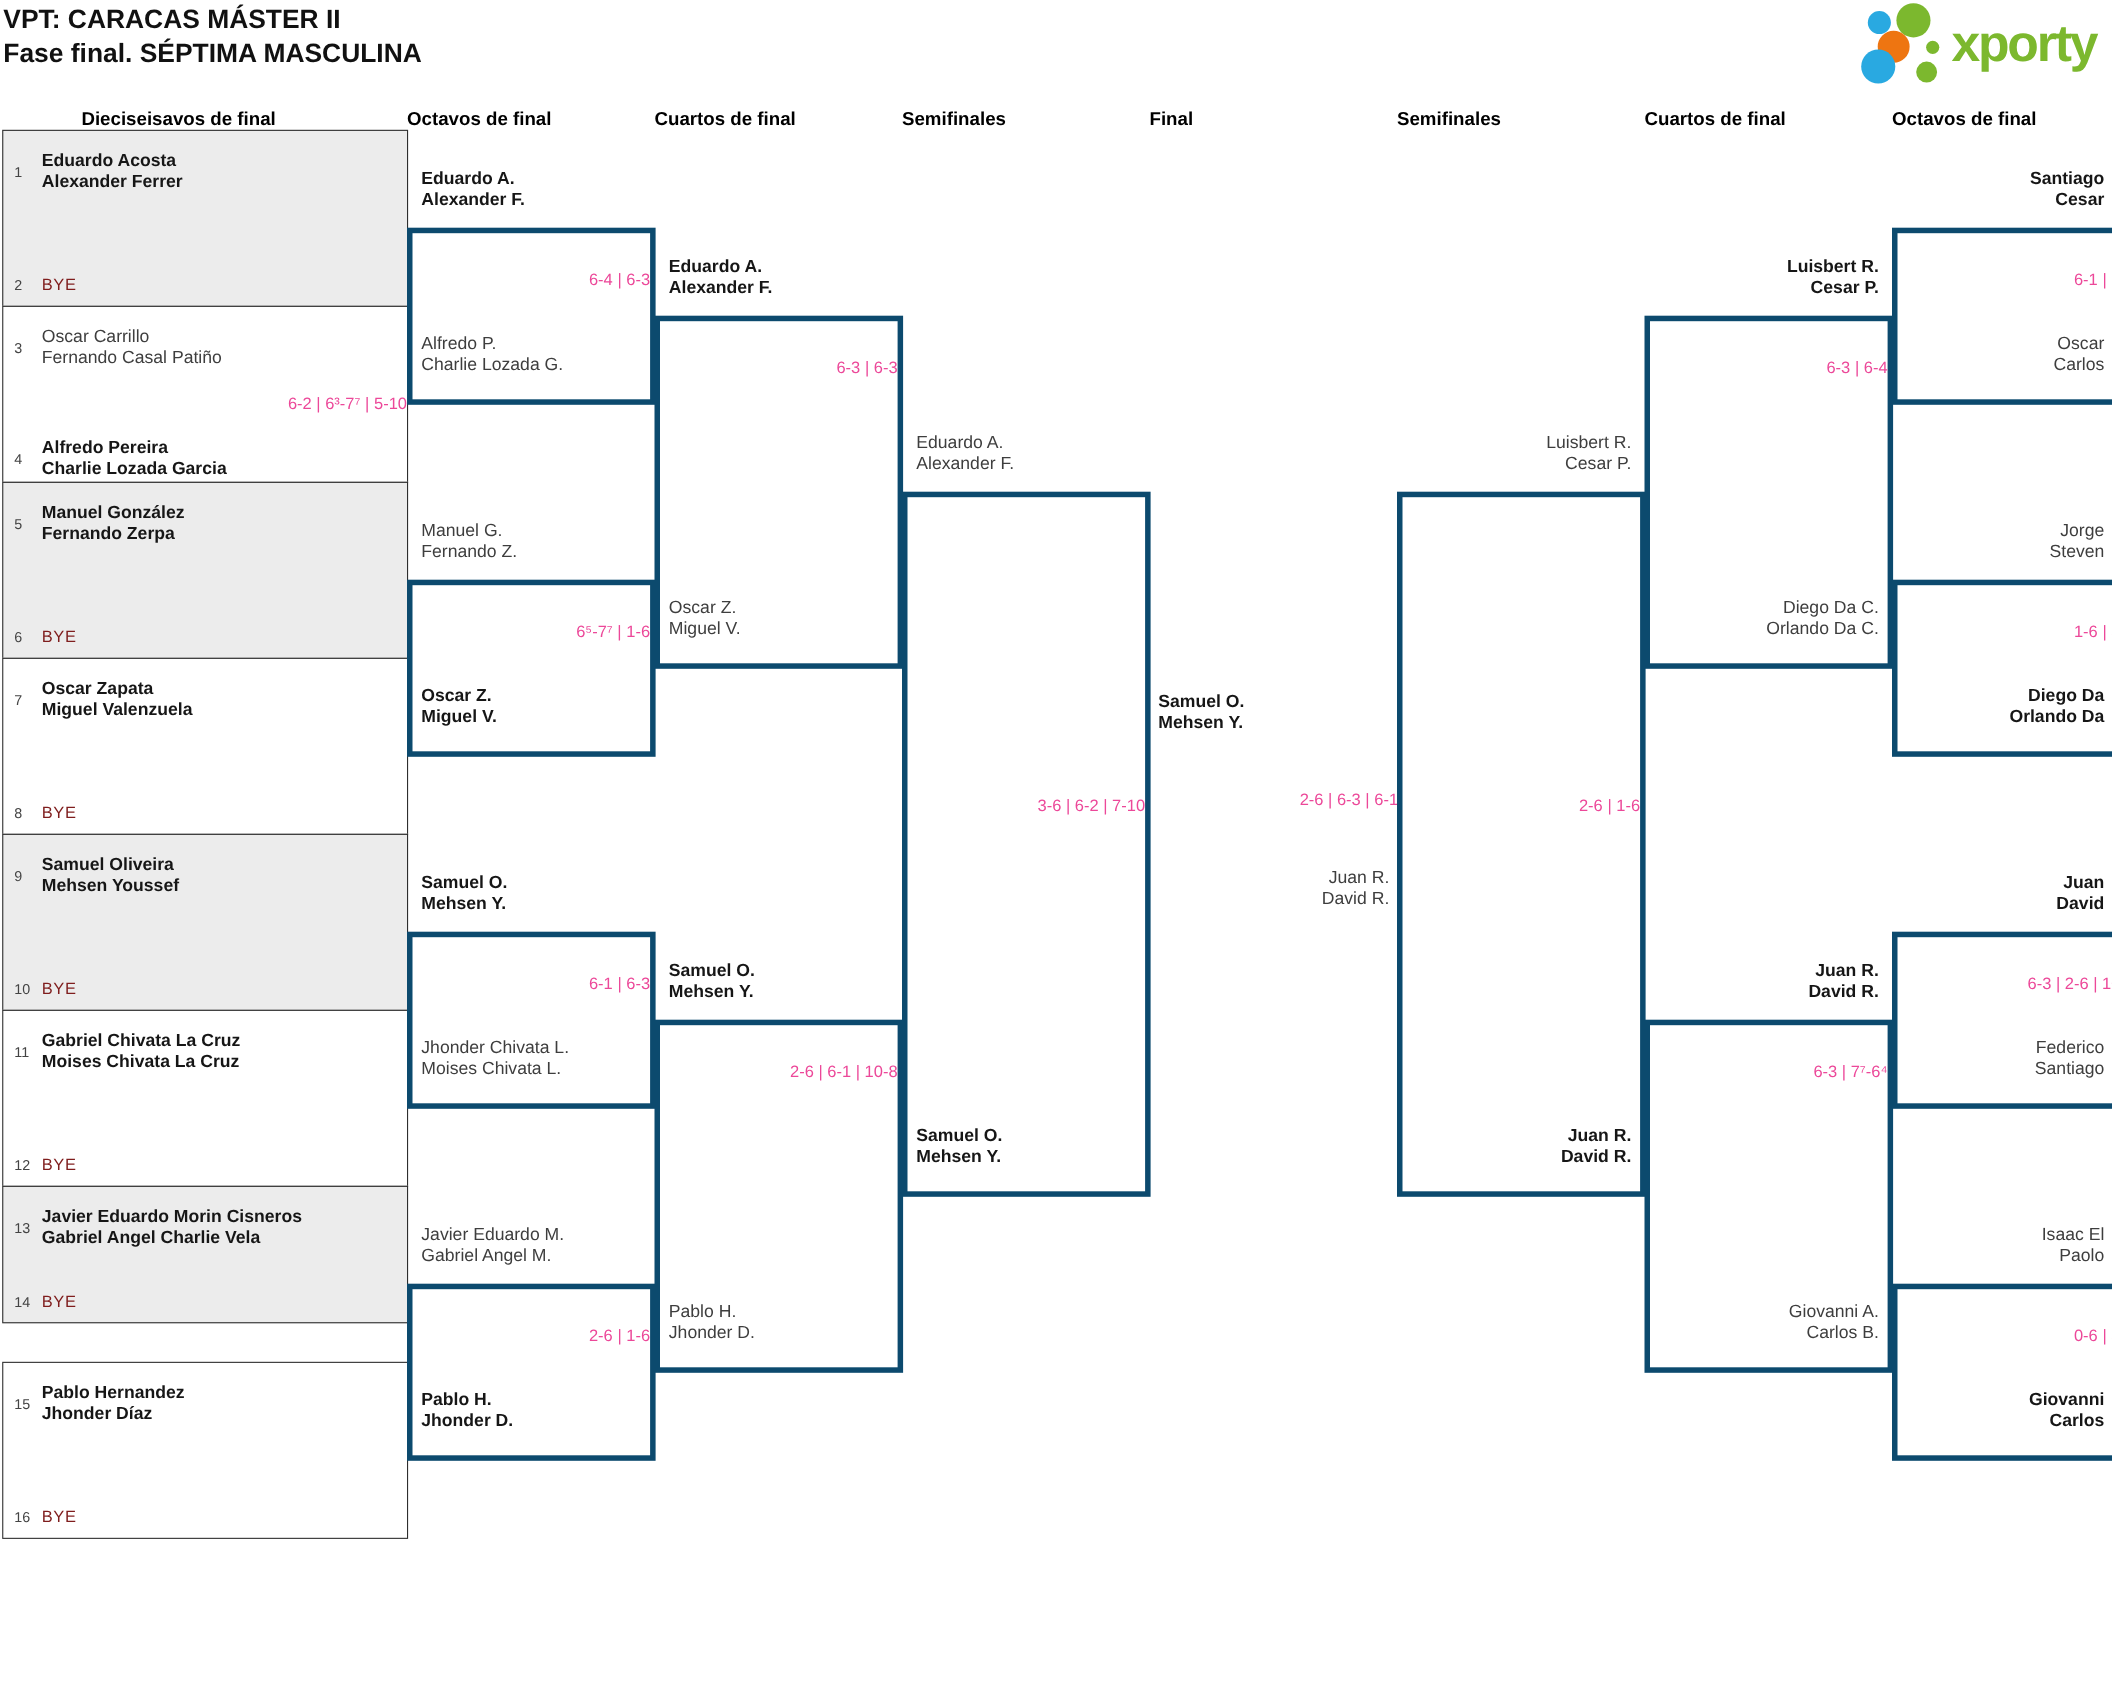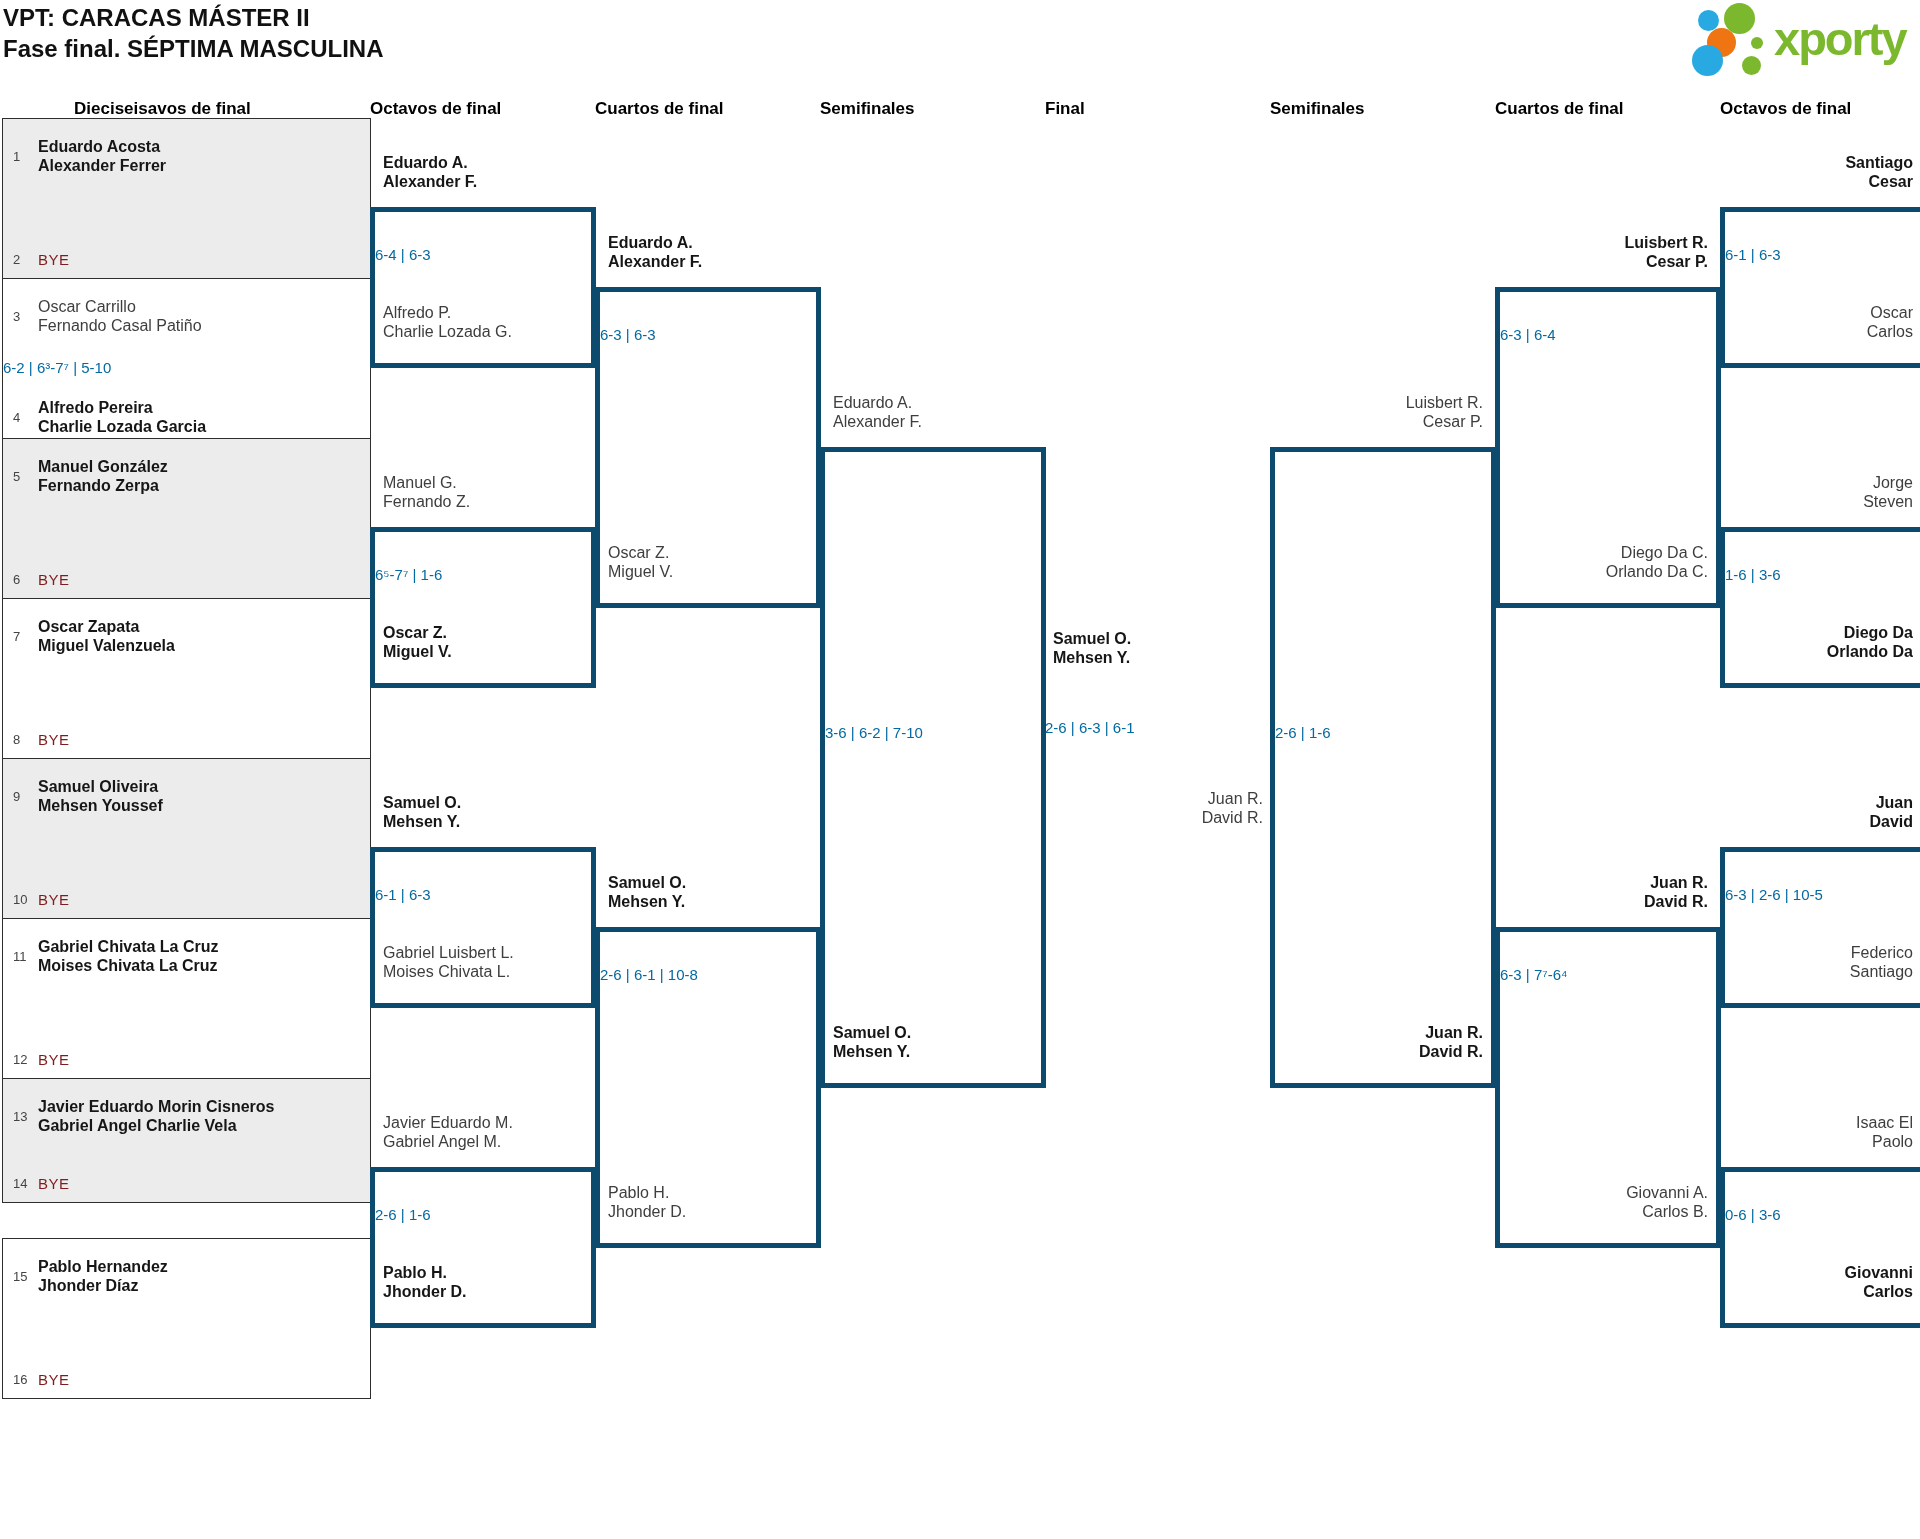--- a/index.html
+++ b/index.html
@@ -14,21 +14,21 @@
   .mbox{position:absolute;border:5px solid #0c4a6e;box-sizing:border-box;width:226px;background:transparent;}
   .names{font-size:16px;line-height:19px;white-space:nowrap;}
   .w{font-weight:700;color:#161616;}
   .l{font-weight:400;color:#3e3e3e;}
   .entry{position:absolute;left:10px;display:flex;align-items:center;gap:9px;}
   .entry-top{top:18px;}
   .entry-bot{bottom:2px;}
   .entry-bye{bottom:10px;}
   .seed{font-size:13px;color:#444;min-width:16px;}
   .bye{font-size:15px;color:#7f1d1d;letter-spacing:.5px;font-weight:400;}
-  .score{position:absolute;left:0;width:100%;text-align:left;font-size:15px;color:#0369a1;white-space:nowrap;}
+  .score{position:absolute;left:0;width:100%;text-align:right;font-size:15px;color:#ec4899;white-space:nowrap;}
   .r1score{top:80px;}
   .mscore{top:34px;}
   .hang{position:absolute;bottom:calc(100% + 21px);}
   .hang-l{left:8px;}
   .hang-r{right:8px;text-align:right;}
   .hang-cut{right:28px;text-align:right;}
   .inlab{position:absolute;bottom:22px;}
   .inlab-l{left:8px;}
   .inlab-r{right:8px;text-align:right;}
   .inlab-cut{right:28px;text-align:right;}
@@ -195,21 +195,21 @@
       <div>Miguel V.</div>
     </div>
 </div>
 <div class="mbox" style="left:370px;top:847px;height:161px">
   <div class="names w hang hang-l">
       <div>Samuel O.</div>
       <div>Mehsen Y.</div>
     </div>
   <div class="score mscore">6-1 | 6-3</div>
   <div class="names l inlab inlab-l">
-      <div>Gabriel Luisbert L.</div>
+      <div>Jhonder Chivata L.</div>
       <div>Moises Chivata L.</div>
     </div>
 </div>
 <div class="mbox" style="left:370px;top:1167px;height:161px">
   <div class="names l hang hang-l">
       <div>Javier Eduardo M.</div>
       <div>Gabriel Angel M.</div>
     </div>
   <div class="score mscore">2-6 | 1-6</div>
   <div class="names w inlab inlab-l">

